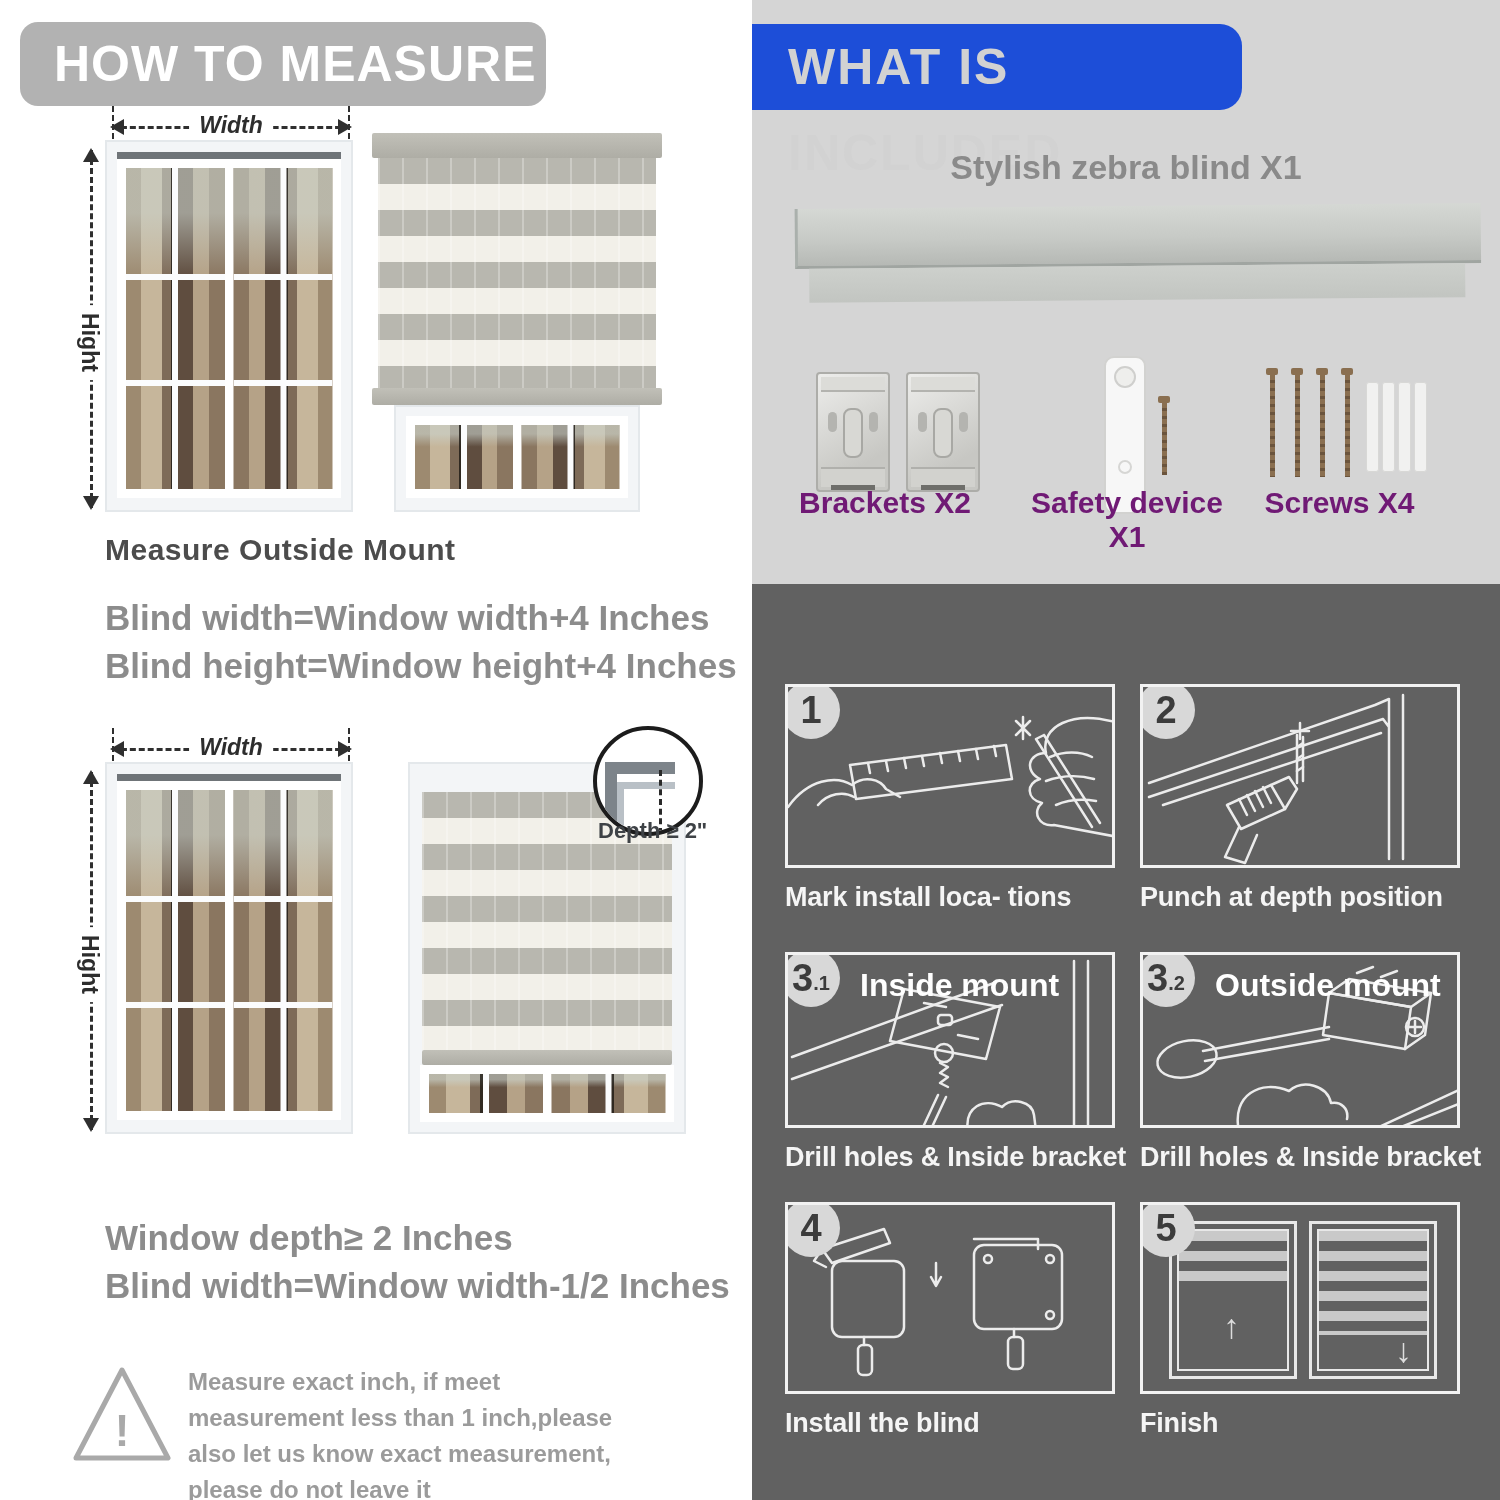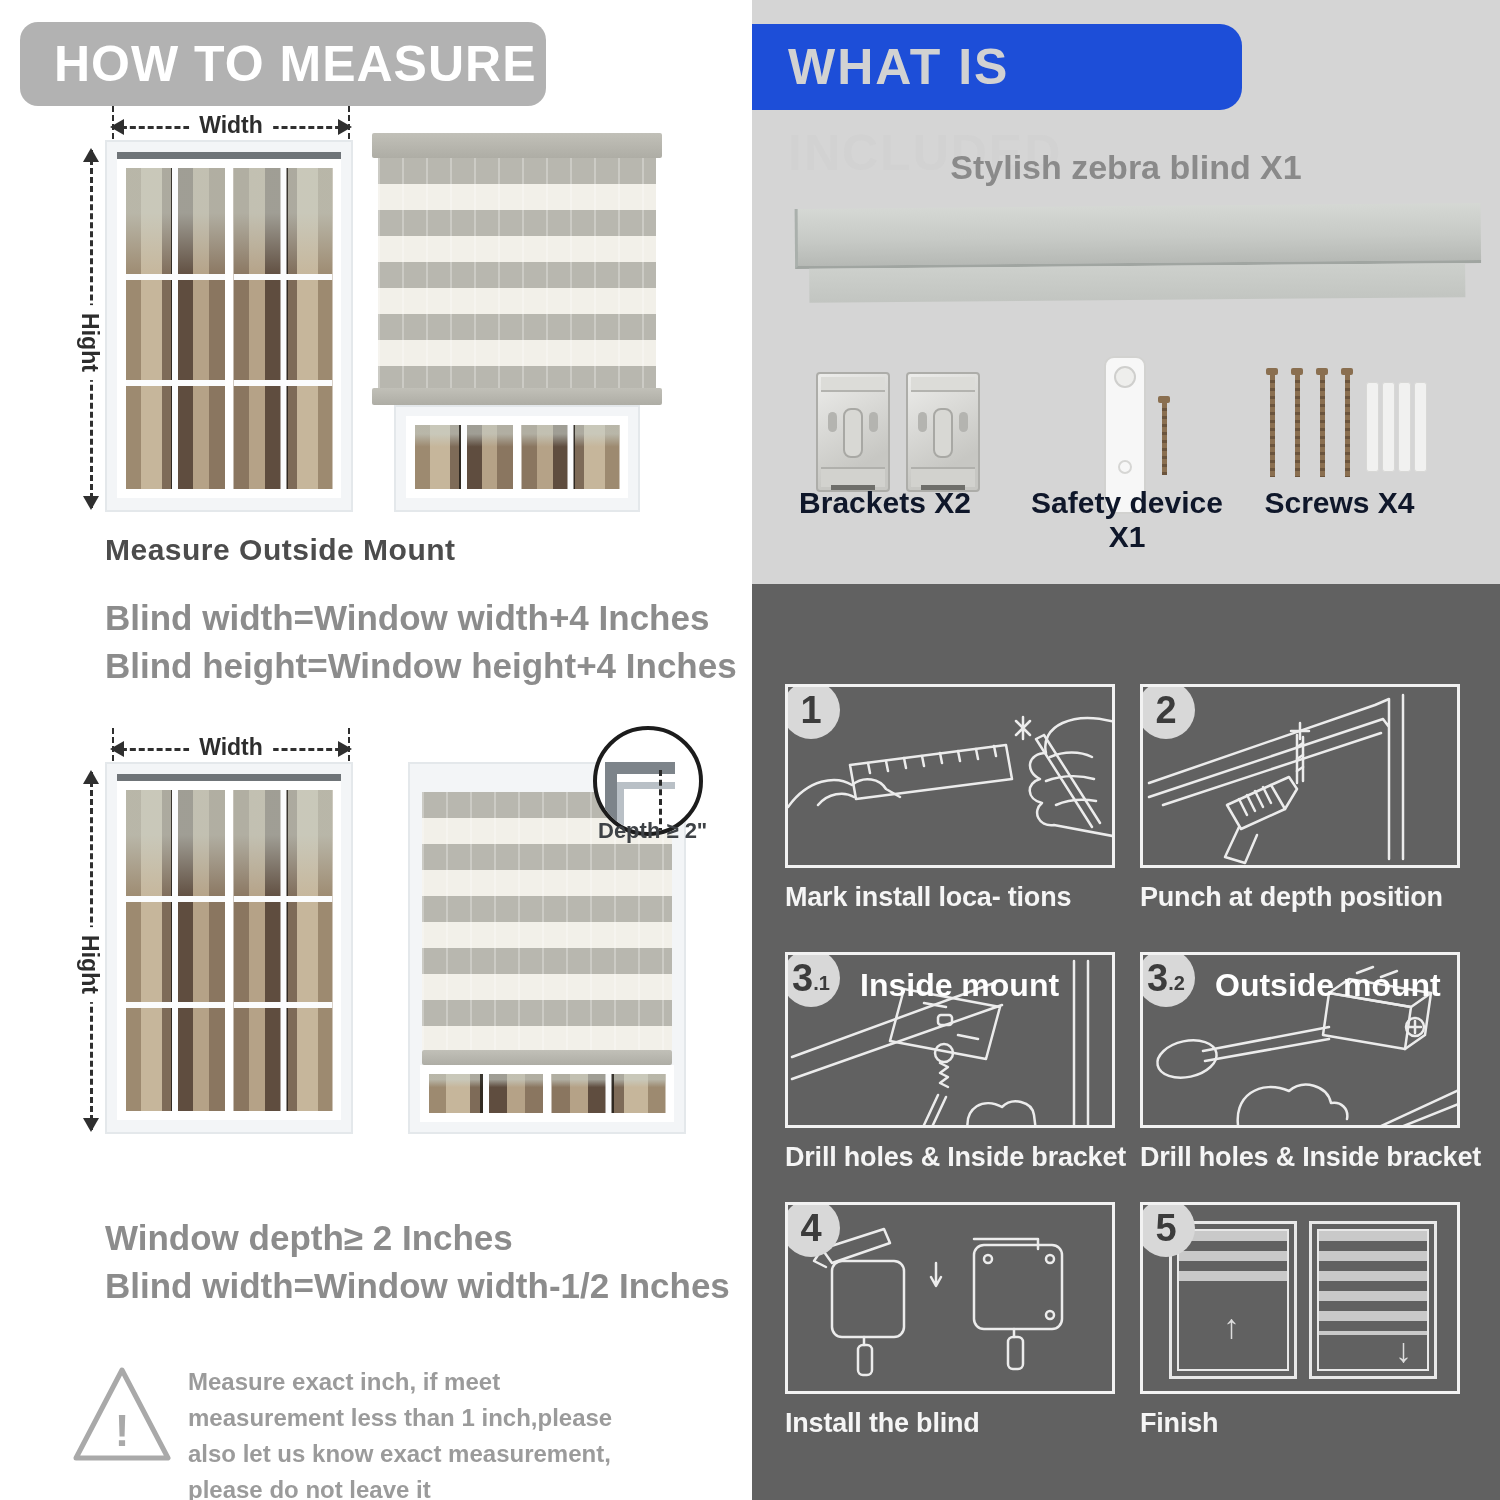--- a/index.html
+++ b/index.html
@@ -4,21 +4,21 @@
 <style>
   html,body{margin:0;padding:0;background:#ffffff;}
   #stage{position:relative;width:1500px;height:1500px;background:#ffffff;overflow:hidden;
          font-family:"Liberation Sans","DejaVu Sans",sans-serif;}
   .abs{position:absolute;}
 
   
   .banner-left{left:20px;top:22px;width:492px;height:84px;background:#b2b2b2;border-radius:18px;
     color:#ffffff;font-size:50px;font-weight:bold;line-height:84px;padding-left:34px;letter-spacing:1px;}
 
-  .measure-h{height:26px;}
+  .measure-h{height:26px;font-style:italic;}
   .measure-h .mline{position:absolute;left:0;right:0;top:12px;border-top:3px dashed #2f2f2f;}
   .measure-h .ah-l{position:absolute;left:-2px;top:5px;width:0;height:0;
     border-top:8px solid transparent;border-bottom:8px solid transparent;border-right:14px solid #2f2f2f;}
   .measure-h .ah-r{position:absolute;right:-2px;top:5px;width:0;height:0;
     border-top:8px solid transparent;border-bottom:8px solid transparent;border-left:14px solid #2f2f2f;}
   .measure-h .tick-l{position:absolute;left:0;top:-8px;height:42px;border-left:2px dashed #2f2f2f;}
   .measure-h .tick-r{position:absolute;right:0;top:-8px;height:42px;border-left:2px dashed #2f2f2f;}
   .measure-h .wlabel{position:absolute;left:50%;transform:translateX(-50%);top:-2px;background:#ffffff;
     padding:0 10px;font-size:23px;font-weight:bold;color:#2d2d2d;}
 
@@ -90,21 +90,21 @@
     border:2px solid #cfcfcd;border-radius:50%;background:#eeeeec;}
   .safety .dot{position:absolute;left:50%;transform:translateX(-50%);bottom:38px;width:10px;height:10px;
     border:2px solid #d6d6d4;border-radius:50%;}
 
   .screw{width:12px;}
   .screw .shead{width:12px;height:7px;background:#8a6f50;border-radius:2px;}
   .screw .shaft{width:5px;margin:0 auto;height:102px;
     background:repeating-linear-gradient(180deg,#8a6f50 0 5px,#6b543c 5px 8px);}
   .anchor{width:11px;height:88px;background:#f5f5f4;border:1px solid #d9d9d7;border-radius:3px;opacity:.9;}
 
-  .item-label{font-size:30px;font-weight:bold;color:#0f172a;text-align:center;}
+  .item-label{font-size:30px;font-weight:bold;color:#701a75;text-align:center;}
 
   .panel-dark{left:752px;top:584px;width:748px;height:916px;background:#616161;}
   .banner-mount{left:752px;top:596px;width:622px;height:72px;background:#ffffff;border-radius:0 20px 20px 0;
     color:#454545;font-size:44px;font-weight:bold;line-height:72px;padding-left:30px;letter-spacing:.5px;box-sizing:border-box;}
 
   .step{border:3px solid #f2f2f2;box-sizing:border-box;overflow:hidden;background:#616161;}
   .step svg{position:absolute;left:0;top:0;}
   .badge{position:absolute;left:-6px;top:-6px;width:58px;height:58px;border-radius:50%;background:#d8d8d8;
     color:#3c3c3c;font-size:38px;font-weight:bold;display:flex;align-items:center;justify-content:center;}
   .badge .sub{font-size:20px;margin-top:10px;}

